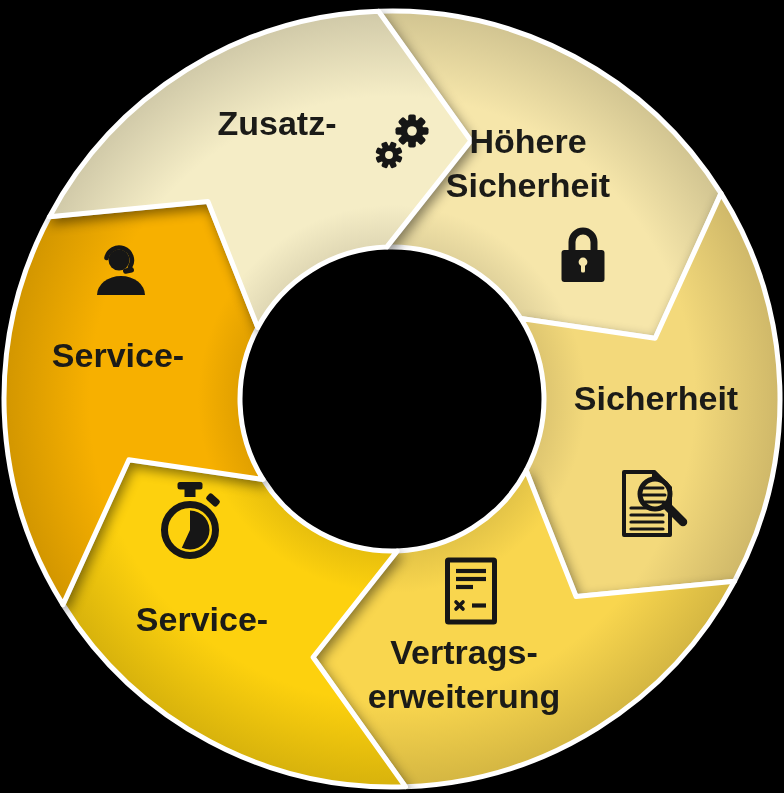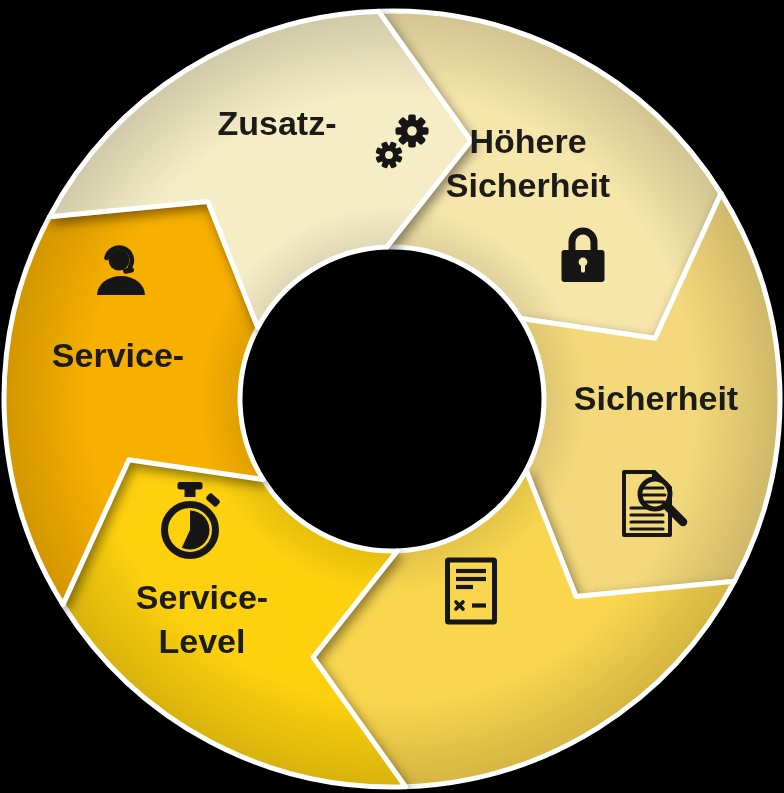--- a/index.html
+++ b/index.html
@@ -72,23 +72,26 @@
   <div class="label" style="left:277px;top:124px">
     <span>Zusatz-</span>
   </div>
   <div class="label" style="left:528px;top:164px">
     <span>Höhere</span>
     <span>Sicherheit</span>
   </div>
   <div class="label" style="left:656px;top:399px">
     <span>Sicherheit</span>
   </div>
+  <div class="label" style="left:464px;top:675px">
+    <span>Vertrags-</span>
+    <span>erweiterung</span>
+  </div>
   <div class="label" style="left:202px;top:620px">
     <span>Service-</span>
-    <span>Level</span>
   </div>
   <div class="label" style="left:118px;top:356px">
     <span>Service-</span>
   </div>
 
   <svg class="icon" style="left:399px;top:146px" width="66" height="68" viewBox="-33 -34 66 68">
     <g transform="translate(13,-15)" class="ic">
       <rect x="-3.8" y="-16.5" width="7.6" height="9" rx="2" transform="rotate(0)"></rect>
       <rect x="-3.8" y="-16.5" width="7.6" height="9" rx="2" transform="rotate(45)"></rect>
       <rect x="-3.8" y="-16.5" width="7.6" height="9" rx="2" transform="rotate(90)"></rect>

